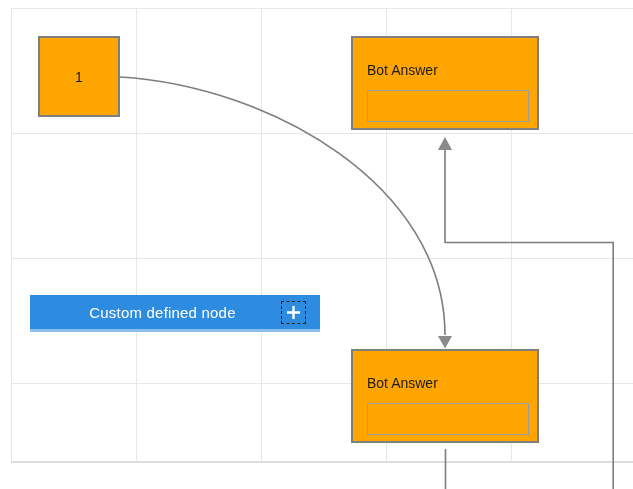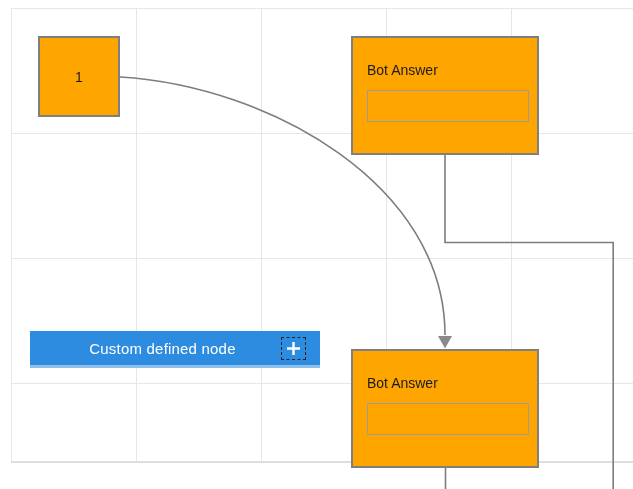--- a/index.html
+++ b/index.html
@@ -47,21 +47,21 @@
     left: 38px; top: 36px;
     width: 82px; height: 81px;
     display: flex;
     align-items: center;
     justify-content: center;
     font-size: 14px;
     color: #1a1a1a;
   }
 
   .node-bot {
-    width: 188px; height: 119px;
+    width: 188px; height: 94px;
   }
   .node-bot-top    { left: 351px; top: 36px; }
   .node-bot-bottom { left: 351px; top: 349px; }
 
   .node-bot .bot-title {
     position: absolute;
     left: 14px; top: 24px;
     font-size: 14px;
     color: #1b1b1b;
     white-space: nowrap;
@@ -78,21 +78,20 @@
   .custom-node-button {
     position: absolute;
     left: 30px; top: 295px;
     width: 290px; height: 37px;
     background: #2e8ce0;
     border-bottom: 3px solid #8fc0ec;
     display: flex;
     align-items: center;
     padding: 0 14px 0 14px;
     cursor: pointer;
-    margin-top: 36px;
   }
   .custom-node-button .btn-label {
     flex: 1;
     text-align: center;
     color: #ffffff;
     font-size: 15px;
     letter-spacing: 0.2px;
   }
   .plus-box {
     width: 25px; height: 23px;

